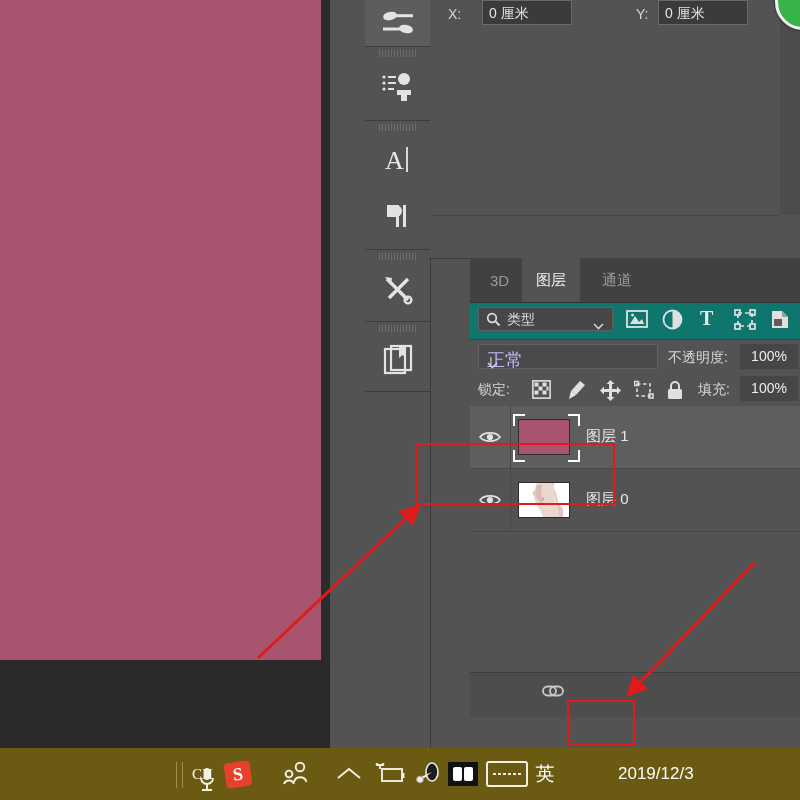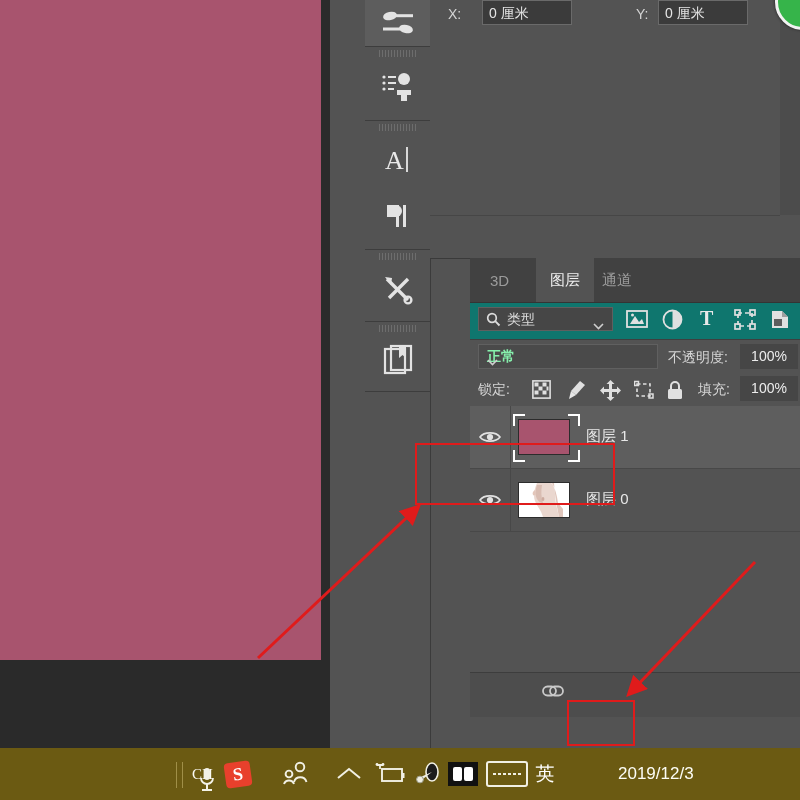--- a/index.html
+++ b/index.html
@@ -58,21 +58,21 @@
   .search-box .s-car{position:absolute;right:8px;top:8px;}
   .fico{position:absolute;top:6px;}
   .toggle-pill{position:absolute;right:7px;top:4px;width:15px;height:25px;border-radius:8px;
                background:#4a4a4a;}
   .toggle-pill b{position:absolute;left:1px;top:1px;width:13px;height:13px;border-radius:50%;
                  background:#d9d9d9;display:block;}
 
   .blend-row{position:relative;height:34px;}
   .blend-sel{position:absolute;left:8px;top:4px;width:180px;height:25px;background:#4a4a4a;
              border:1px solid #606060;box-sizing:border-box;}
-  .blend-sel span{position:absolute;left:8px;top:3px;font-size:14px;color:#86efac;font-weight:bold;}
+  .blend-sel span{position:absolute;left:8px;top:3px;font-size:18px;color:#c4b5fd;}
   .opacity-lbl{position:absolute;left:198px;top:9px;font-size:14px;color:#d6d6d6;}
   .opacity-val{position:absolute;left:270px;top:4px;width:58px;height:25px;background:#464646;
                color:#ececec;font-size:14px;line-height:25px;text-align:center;}
   .opacity-car{position:absolute;left:330px;top:4px;width:28px;height:25px;background:#4f4f4f;
                border:1px solid #5d5d5d;box-sizing:border-box;}
 
   .lock-row{position:relative;height:32px;}
   .lock-lbl{position:absolute;left:8px;top:7px;font-size:14px;color:#d6d6d6;}
   .lico{position:absolute;top:6px;}
   .fill-lbl{position:absolute;left:198px;top:7px;font-size:14px;color:#d6d6d6;}
@@ -229,21 +229,21 @@
   <div class="right-edge-strip"></div>
   <div class="top-divider"></div>
   <div class="green-btn"></div>
 
   <div class="layers-panel">
 
     <div class="tabbar">
       <div class="tab" style="left:6px;">
         <span>3D</span>
       </div>
-      <div class="tab active" style="left:66px;">
+      <div class="tab active" style="left:52px;">
         <span>图层</span>
       </div>
       <div class="tab" style="left:118px;">
         <span>通道</span>
       </div>
       <div class="tab-menu">
         <i></i>
           <i></i>
           <i></i>
       </div>

